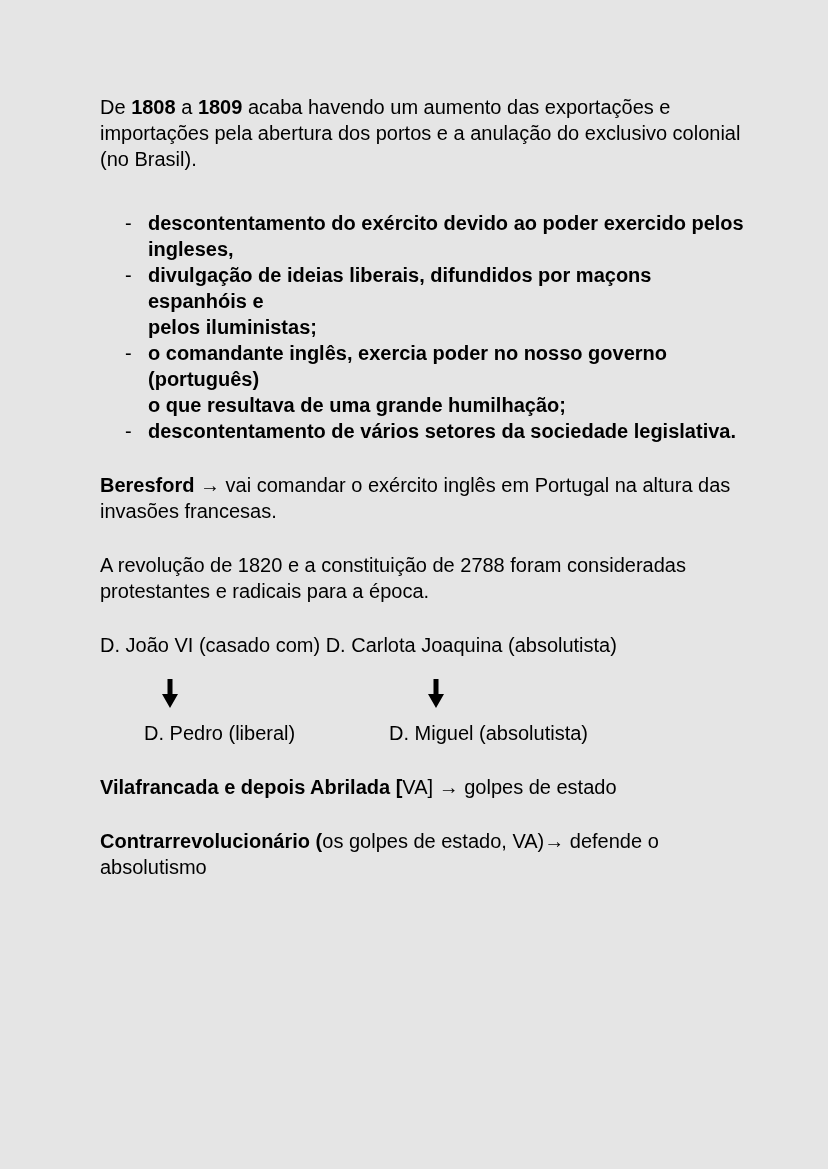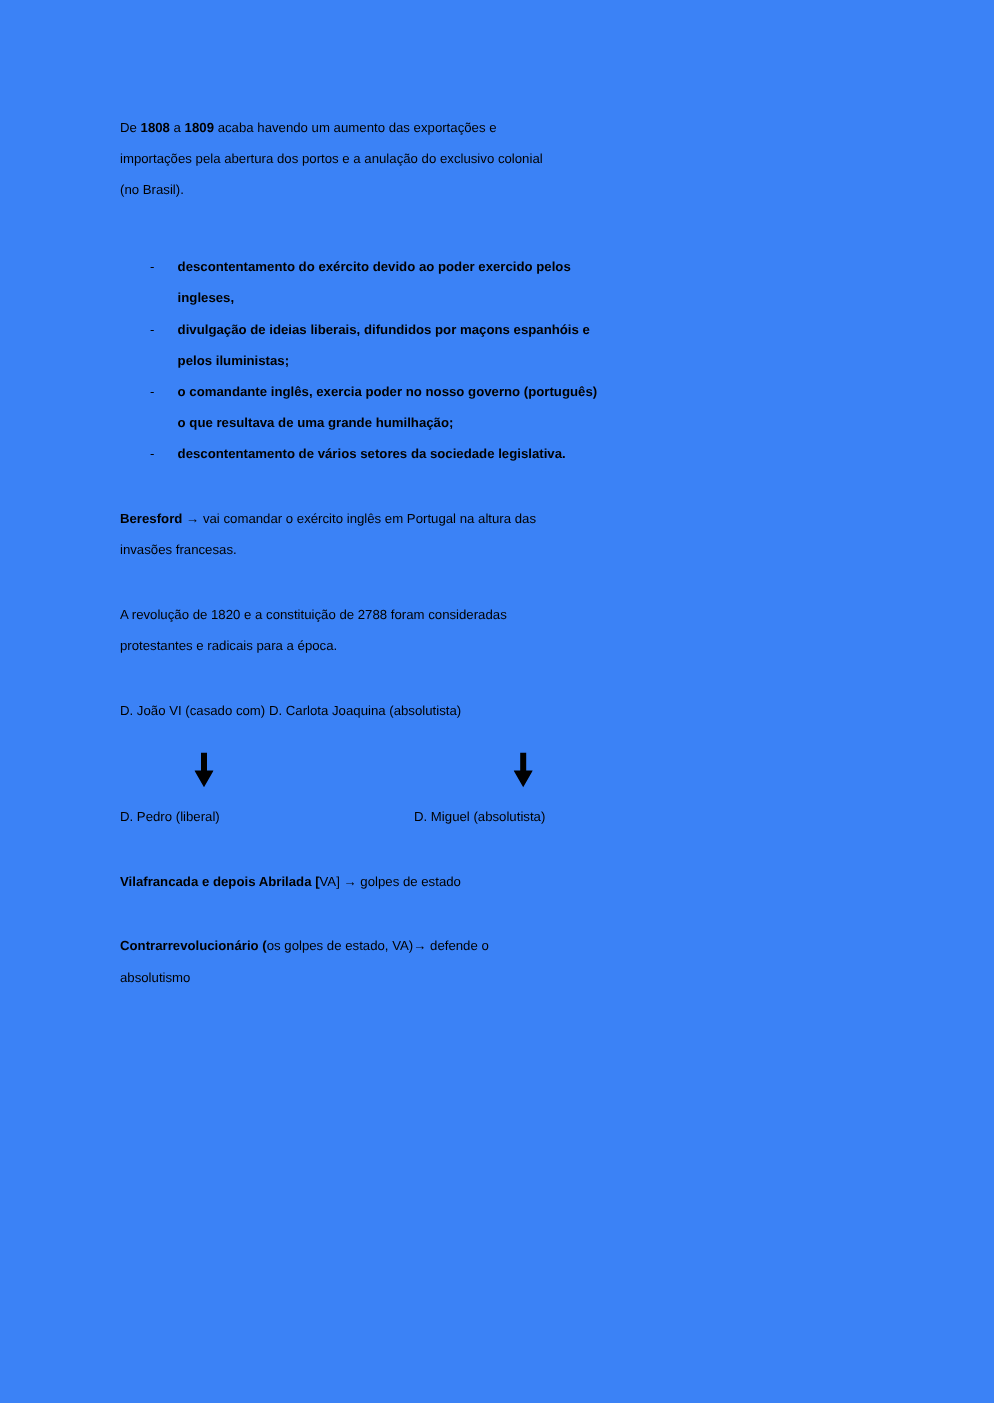--- a/index.html
+++ b/index.html
@@ -4,24 +4,24 @@
 <style>
   html, body {
     margin: 0;
     padding: 0;
     background: #ffffff;
   }
   .page {
     position: relative;
     width: 828px;
     height: 1169px;
-    background: #3b82f6;
+    background: #e5e5e5;
     color: #000000;
     font-family: "Liberation Sans", "DejaVu Sans", sans-serif;
-    font-size: 11px;
+    font-size: 20px;
     line-height: 26px;
     box-sizing: border-box;
     padding: 94px 84px 60px 100px;
     overflow: hidden;
   }
   .para {
     margin: 0 0 28px 0;
     white-space: normal;
   }
   .para span { white-space: pre-line; }
@@ -48,20 +48,21 @@
   .arrow {
     position: absolute;
     top: 1px;
   }
   .arrow svg { display: block; }
   .arrow-1 { left: 62px; }
   .arrow-2 { left: 328px; }
   .col-left {
     display: inline-block;
     width: 245px;
+    margin-left: 44px;
   }
 </style>
 </head>
 <body>
 
 <div class="page">
 
   <p class="para gap-lg"><span>De </span><span class="b">1808</span><span> a </span><span class="b">1809</span><span> acaba havendo um aumento das exportações e
 importações pela abertura dos portos e a anulação do exclusivo colonial
 (no Brasil).</span></p>

